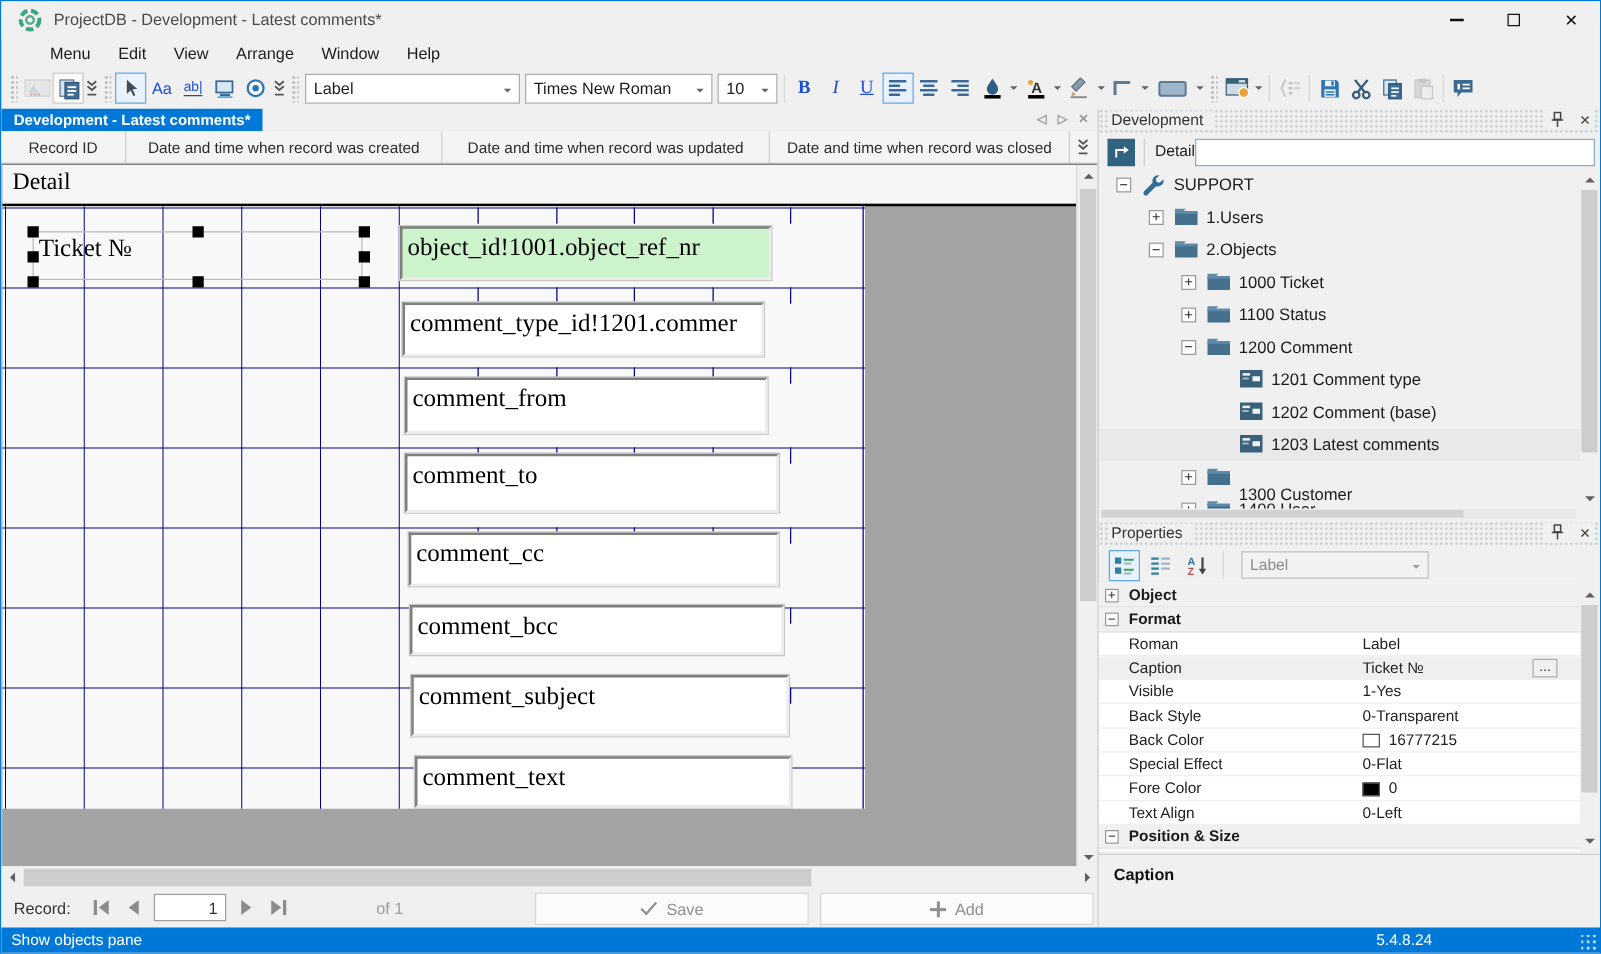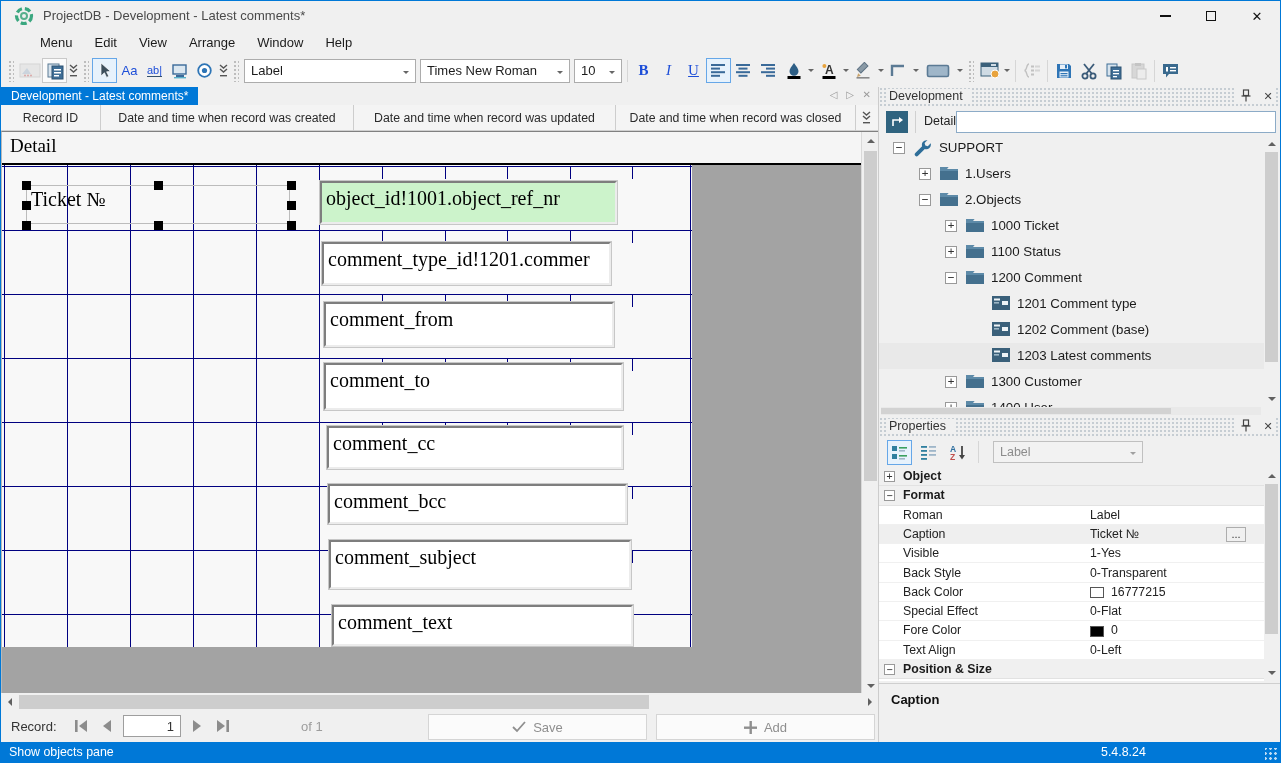--- a/index.html
+++ b/index.html
@@ -38,21 +38,21 @@
   .overflow { width:13px; height:25px; display:flex; flex-direction:column; align-items:center; justify-content:center; color:#555; flex:0 0 auto; }
   .overflow svg { display:block; }
   .dd { height:24px; border:1px solid #acacac; background:#fff; display:flex; align-items:center;
     padding:0 6px; font-size:13px; color:#1b1b1b; margin:0 2px; flex:0 0 auto; }
   .dd .dd-caret { margin-left:auto; border:3.5px solid transparent; border-top-color:#666; margin-top:6px; }
   .dd.small { width:48px; } 
   .bolder { font-weight:bold; font-family:"Liberation Serif",serif; font-size:15px; }
   .ital { font-style:italic; font-family:"Liberation Serif",serif; font-size:15px; }
   .und { text-decoration:underline; font-family:"Liberation Serif",serif; font-size:15px; }
   
-  .tabstrip { position:absolute; top:86px; left:0; width:877px; height:18px; background:#f0f0f0; }
+  .tabstrip { position:absolute; top:86px; left:0; width:877px; height:18px; background:#f0f0f0;font-weight:bold; }
   .tab-active { position:absolute; left:0; top:0; height:18px; background:#0078d7; color:#fff;
     font-size:12px; line-height:18px; padding:0 10px; }
   .tabnav { position:absolute; right:4px; top:2px; font-size:10px; color:#9a9a9a; letter-spacing:3px; }
   .gridheader { position:absolute; top:104px; left:0; width:877px; height:26px; background:#f4f4f4;
     display:flex; border-bottom:1px solid #d0d0d0; }
   .gh-cell { height:26px; line-height:26px; text-align:center; font-size:12.3px; color:#2b2b2b;
     border-right:1px solid #cdcdcd; overflow:hidden; white-space:nowrap; }
   .gh-overflow { width:21px; display:flex; align-items:center; justify-content:center; }
   
   .viewport { position:absolute; top:130px; left:0; width:877px; height:562px; background:#a3a3a3;
@@ -633,21 +633,21 @@
             </svg></div>
           <span class="tree-label" style="left: 138px;">1203 Latest comments</span>
         </div>
         <div class="tree-row" style="top: 234px;">
           <div class="expand-box" style="left: 66px;">+</div>
           <div class="tree-ico" style="left: 86px;"><svg width="20" height="16" viewBox="0 0 20 16">
               <path d="M1 4 h7 l1.6-2 H1z" fill="#5d8aa8"></path>
               <rect x="1" y="4" width="18" height="11" fill="#44708e"></rect>
               <rect x="1" y="4" width="18" height="2" fill="#5d8aa8"></rect>
             </svg></div>
-          <span class="tree-label" style="left: 112px;">1300 Customer</span>
+          <span class="tree-label" style="left: 112px; margin-top: 14px;">1300 Customer</span>
         </div>
         <div class="tree-row" style="top: 260px;">
           <div class="expand-box" style="left: 66px;">+</div>
           <div class="tree-ico" style="left: 86px;"><svg width="20" height="16" viewBox="0 0 20 16">
               <path d="M1 4 h7 l1.6-2 H1z" fill="#5d8aa8"></path>
               <rect x="1" y="4" width="18" height="11" fill="#44708e"></rect>
               <rect x="1" y="4" width="18" height="2" fill="#5d8aa8"></rect>
             </svg></div>
           <span class="tree-label" style="left: 112px;">1400 User</span>
         </div>

